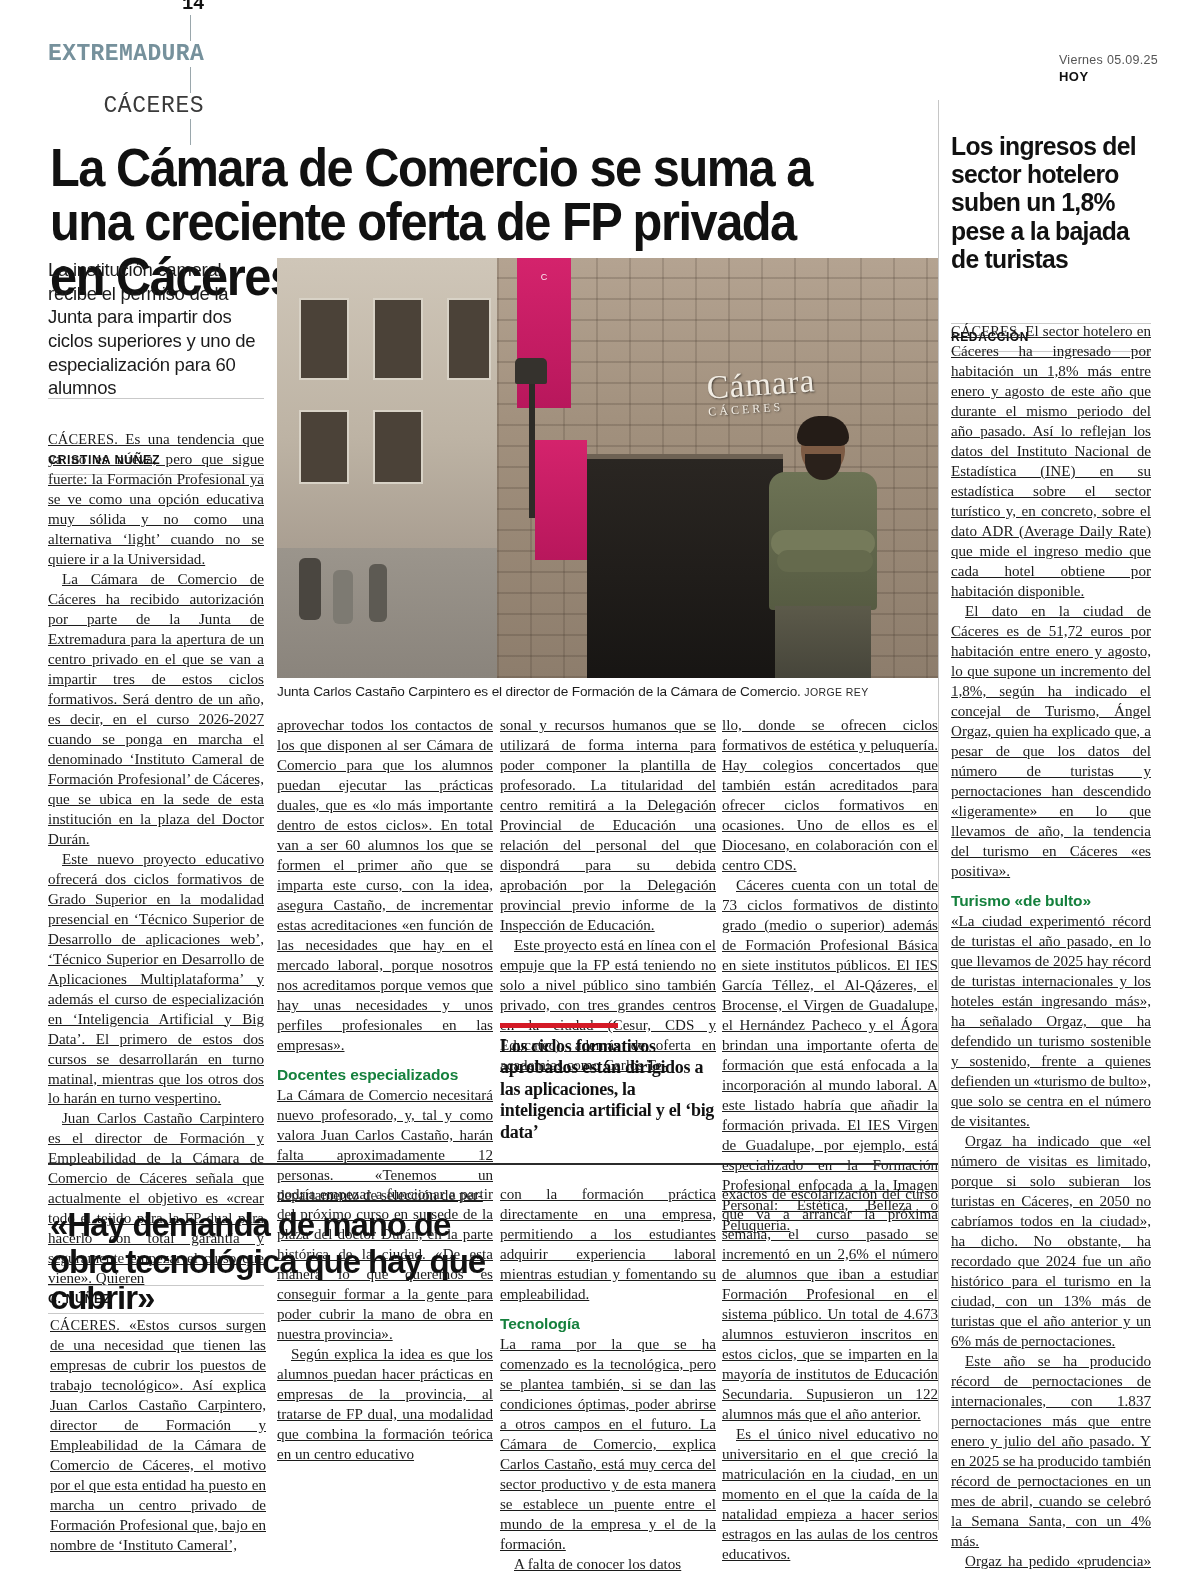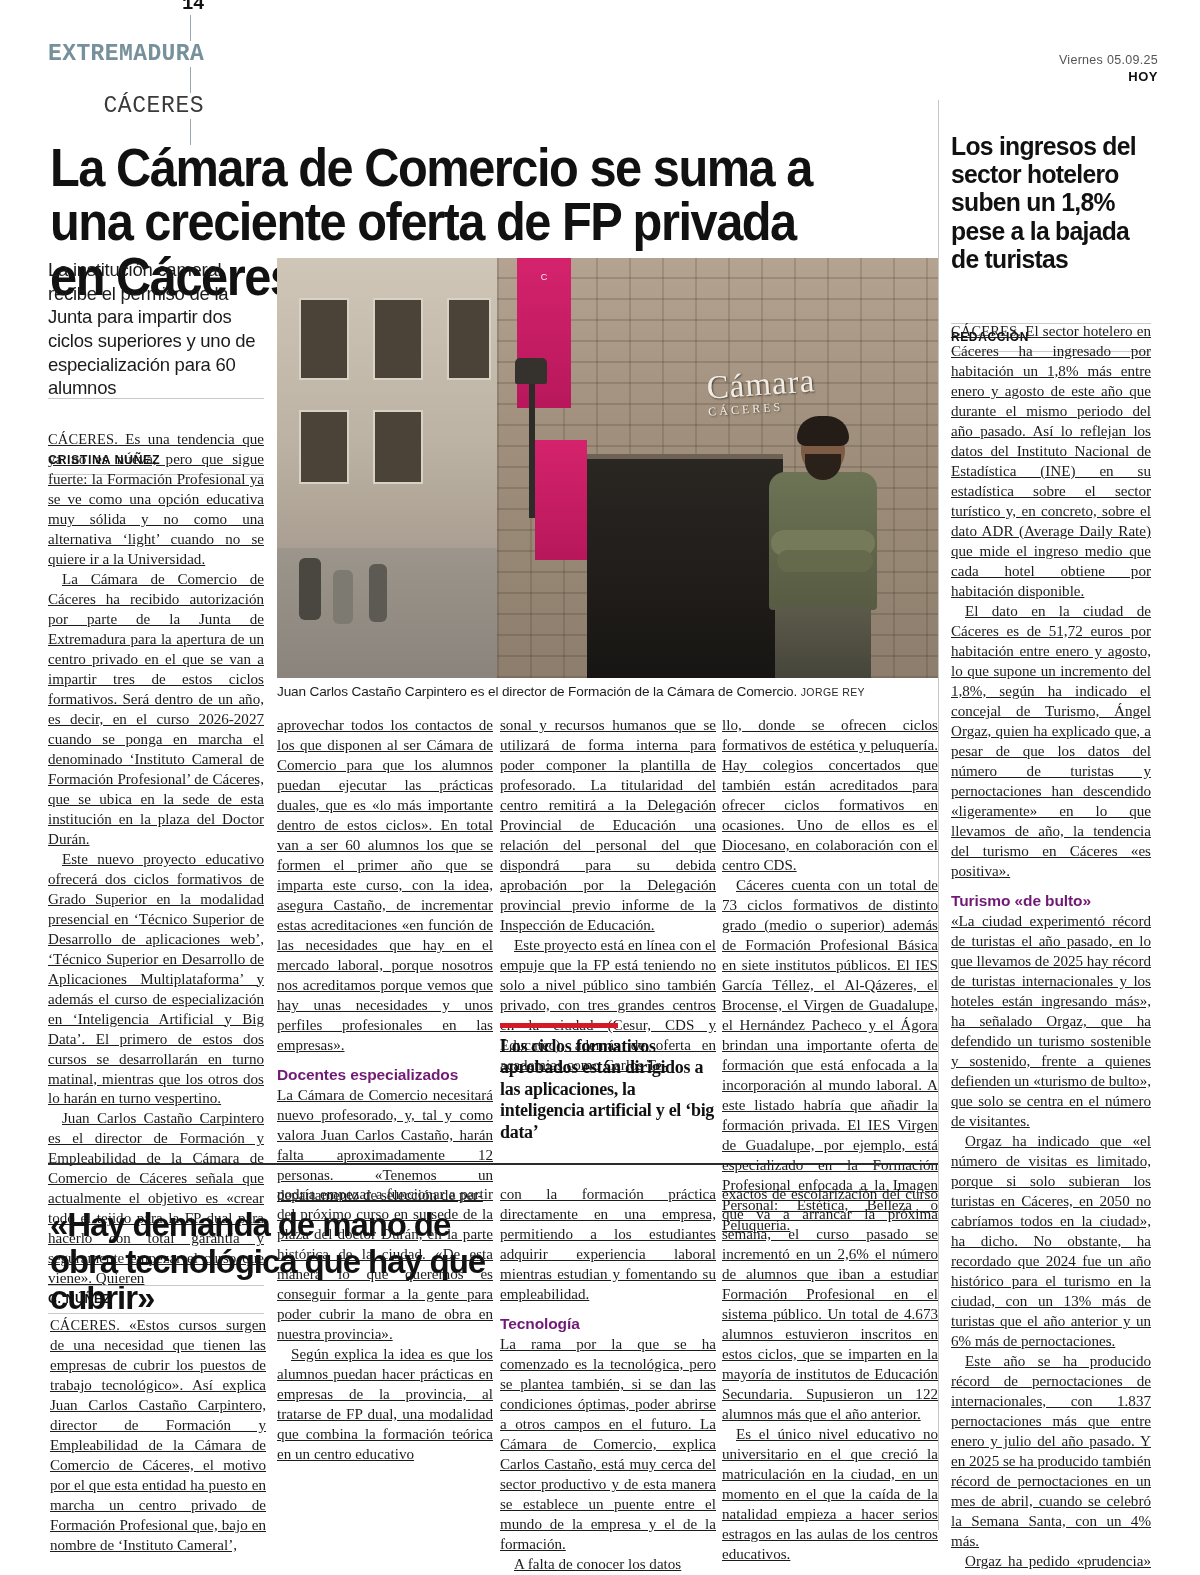--- a/index.html
+++ b/index.html
@@ -58,21 +58,21 @@
     letter-spacing: 0.4px;
     color: #76919c;
   }
   .mh-sub {
     font-size: 23px;
     font-weight: normal;
     letter-spacing: 0.6px;
     color: #3a3a3a;
   }
   .masthead-right {
-    text-align: right;
+    text-align: left;
     font-family: "Liberation Sans", sans-serif;
     line-height: 1.1;
   }
   .mh-date {
     font-size: 12.5px;
     color: #555;
     letter-spacing: 0.3px;
   }
   .mh-brand {
     font-size: 13px;
@@ -142,21 +142,21 @@
     font-variant: small-caps;
     font-size: 14.4px;
     letter-spacing: 0.2px;
   }
   .subhead {
     font-family: "Liberation Sans", sans-serif;
     font-weight: bold;
     font-size: 15.5px;
     margin: 9px 0 1px 0;
     letter-spacing: -0.1px;
-    color: #701a75;
+    color: #15803d;
   }
 
   #col1 { left: 48px; top: 430px; width: 216px; }
   #col2 { left: 277px; top: 716px; width: 216px; }
   #col3 { left: 500px; top: 716px; width: 216px; }
   #col4 { left: 722px; top: 716px; width: 216px; }
 
   
   .photo {
     position: absolute;
@@ -400,21 +400,21 @@
     <div class="pr-head"></div>
     <div class="pr-hair"></div>
     <div class="pr-beard"></div>
     <div class="ped" style="left:300px; top:540px;"></div>
     <div class="ped" style="left:22px; top:300px; width:22px; height:62px; border-radius:6px;"></div>
     <div class="ped" style="left:56px; top:312px; width:20px; height:54px; border-radius:6px; background:#7d7a72;"></div>
     <div class="ped" style="left:92px; top:306px; width:18px; height:58px; border-radius:6px; background:#5d5a53;"></div>
   </div>
 
   <div class="caption">
-    <span>Juan Carlos Castaño Carpintero es el director de Formación de la Cámara de Comercio.</span>
+    <span>Junta Carlos Castaño Carpintero es el director de Formación de la Cámara de Comercio.</span>
     <span class="credit">JORGE REY</span>
   </div>
 
   <div class="col" id="col2">
     <p class="first">aprovechar todos los contactos de los que disponen al ser Cámara de Comercio para que los alumnos puedan ejecutar las prácticas duales, que es «lo más importante dentro de estos ciclos». En total van a ser 60 alumnos los que se formen el primer año que se imparta este curso, con la idea, asegura Castaño, de incrementar estas acreditaciones «en función de las necesidades que hay en el mercado laboral, porque nosotros nos acreditamos porque vemos que hay unas necesidades y unos perfiles profesionales en las empresas».</p>
     <div class="subhead">Docentes especializados</div>
     <p class="first">La Cámara de Comercio necesitará nuevo profesorado, y, tal y como valora Juan Carlos Castaño, harán falta aproximadamente 12 personas. «Tenemos un departamento de selección de per-</p>
   </div>
 
   <div class="col" id="col3">

